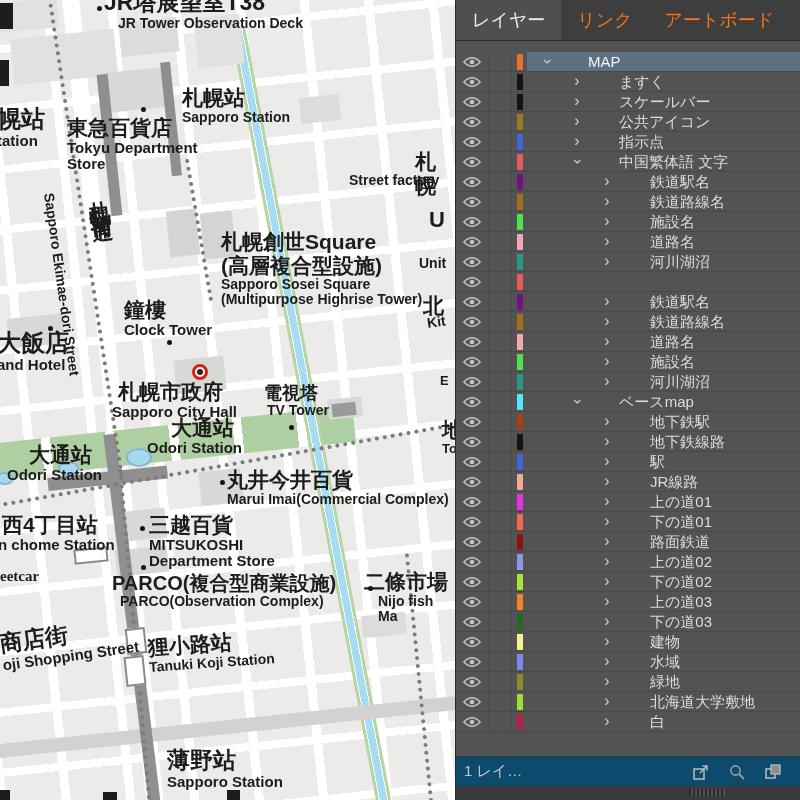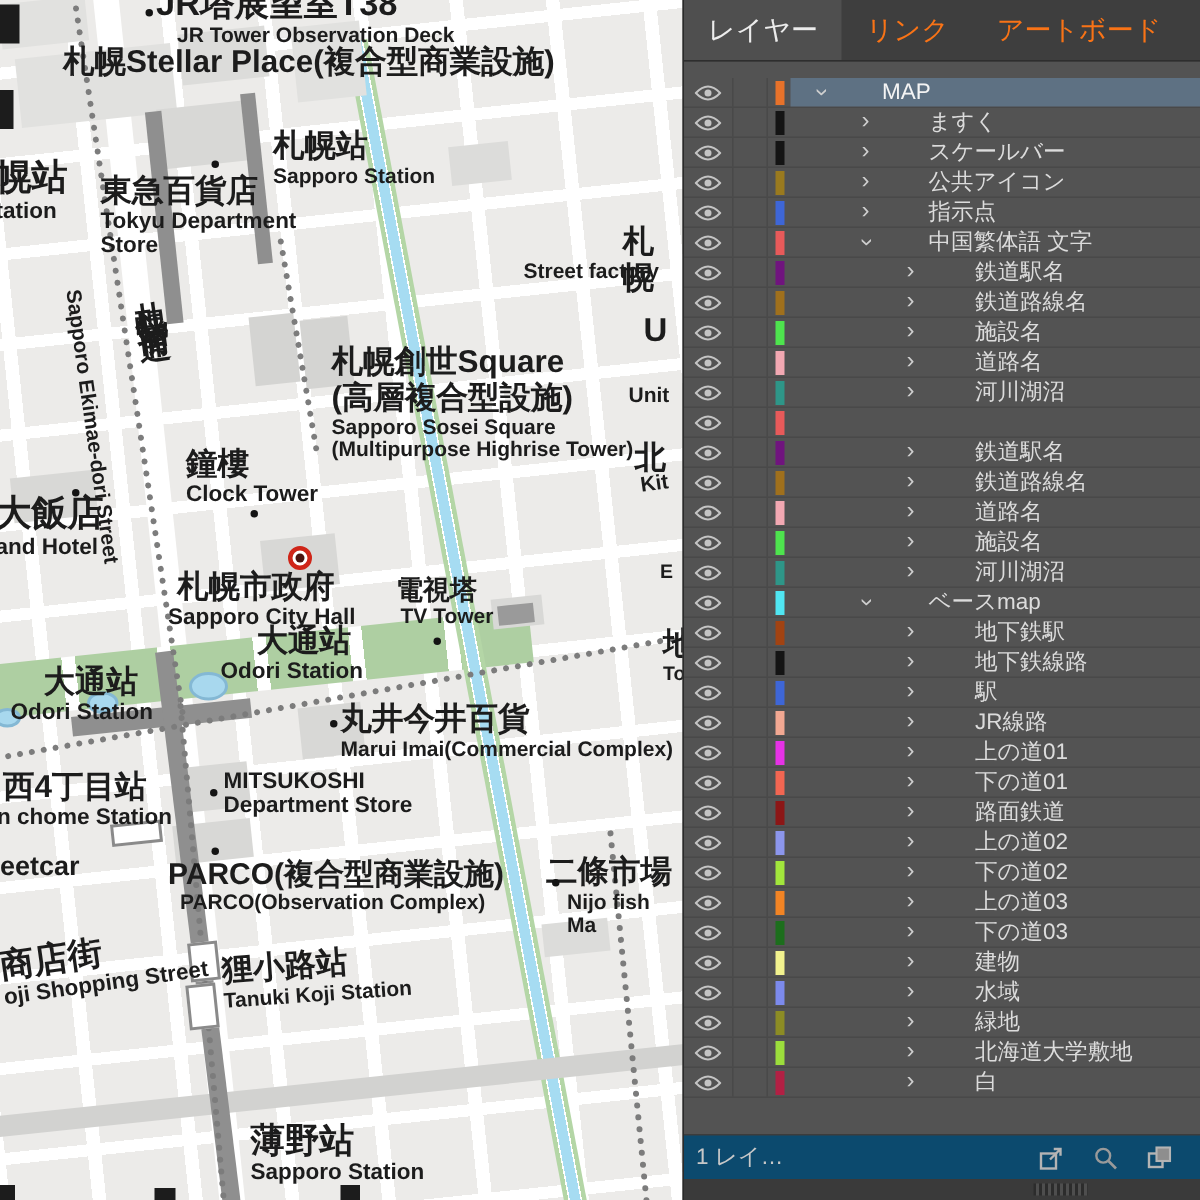--- a/index.html
+++ b/index.html
@@ -114,21 +114,21 @@
     <div class="dotline-v" style="left:197px;top:158px;height:144px;transform:rotate(-9.7deg);"></div>
     <div class="dotline-v" style="left:417px;top:553px;height:250px;transform:rotate(-5.6deg);"></div>
 
     <div class="station-box" style="left:126px;top:628px;width:16px;height:22px;"></div>
     <div class="station-box" style="left:125px;top:656px;width:16px;height:26px;"></div>
     <div class="station-box" style="left:74px;top:548px;width:30px;height:11px;"></div>
 
     <div id="cityhall-marker"></div>
     <div id="labels">
         <div class="map-label" style="left: 104px; top: -10px;"><span class="jp" style="font-size: 23px;">JR塔展望室T38</span><span class="en" style="font-size: 14px; margin-left: 14px;">JR Tower Observation Deck</span></div>
-        <div class="map-label" style="left: 42px; top: 30px;"><span class="jp" style="font-size: 21px;">札幌Stellar Place(複合型商業設施)</span></div>
+        <div class="map-label" style="left: 42px; top: 30px;"></div>
         <div class="map-label" style="left: -3px; top: 106px;"><span class="jp" style="font-size: 24px;">幌站</span><span class="en" style="font-size: 15px;">tation</span></div>
         <div class="map-label" style="left: 67px; top: 116px;"><span class="jp" style="font-size: 21px;">東急百貨店</span><span class="en" style="font-size: 15px;">Tokyu Department
 Store</span></div>
         <div class="map-label" style="left: 182px; top: 86px;"><span class="jp" style="font-size: 21px;">札幌站</span><span class="en" style="font-size: 14px;">Sapporo Station</span></div>
         <div class="map-label" style="left: 415px; top: 150px;"><span class="jp" style="font-size: 21px;">札幌</span></div>
         <div class="map-label" style="left: 349px; top: 173px;"><span class="en" style="font-size: 14px;">Street factory</span></div>
         <div class="map-label" style="left: 221px; top: 230px;"><span class="jp" style="font-size: 21px;">札幌創世Square
 (高層複合型設施)</span><span class="en" style="font-size: 14px;">Sapporo Sosei Square
 (Multipurpose Highrise Tower)</span></div>
         <div class="map-label" style="left: 429px; top: 208px;"><span class="jp" style="font-size: 22px;">U</span></div>
@@ -137,22 +137,22 @@
         <div class="map-label" style="left: 426px; top: 316px; transform: rotate(-8deg); transform-origin: 0px 0px;"><span class="en" style="font-size: 14px;">Kit</span></div>
         <div class="map-label vert" style="left: 84px; top: 186px; transform: rotate(-8deg); transform-origin: 0px 0px;"><span class="jp" style="font-size: 21px;">札幌站前通</span></div>
         <div class="map-label" style="left: 56px; top: 192px; transform: rotate(82deg); transform-origin: 0px 0px;"><span class="en" style="font-size: 14px;">Sapporo Ekimae-dori Street</span></div>
         <div class="map-label" style="left: 124px; top: 298px;"><span class="jp" style="font-size: 21px;">鐘樓</span><span class="en" style="font-size: 15px;">Clock Tower</span></div>
         <div class="map-label" style="left: -3px; top: 330px;"><span class="jp" style="font-size: 24px;">大飯店</span><span class="en" style="font-size: 15px;">and Hotel</span></div>
         <div class="map-label" style="left: 118px; top: 380px;"><span class="jp" style="font-size: 21px;">札幌市政府</span><span class="en" style="font-size: 15px; margin-left: -6px;">Sapporo City Hall</span></div>
         <div class="map-label" style="left: 264px; top: 383px;"><span class="jp" style="font-size: 18px;">電視塔</span><span class="en" style="font-size: 14px; margin-left: 3px;">TV Tower</span></div>
         <div class="map-label" style="left: 171px; top: 416px;"><span class="jp" style="font-size: 21px;">大通站</span><span class="en" style="font-size: 15px; margin-left: -24px;">Odori Station</span></div>
         <div class="map-label" style="left: 29px; top: 443px;"><span class="jp" style="font-size: 21px;">大通站</span><span class="en" style="font-size: 15px; margin-left: -22px;">Odori Station</span></div>
         <div class="map-label" style="left: 2px; top: 513px;"><span class="jp" style="font-size: 21px;">西4丁目站</span><span class="en" style="font-size: 15px; margin-left: -4px;">n chome Station</span></div>
-        <div class="map-label" style="left: 0px; top: 568px;"><span class="en" style="font-size: 18px;">eetcar</span></div>
-        <div class="map-label" style="left: 149px; top: 513px;"><span class="en" style="font-size: 15px;">MITSUKOSHI
+        <div class="map-label" style="left: 0px; top: 568px;"><span class="en" style="font-size: 15px; font-family: Liberation Serif, serif;">eetcar</span></div>
+        <div class="map-label" style="left: 149px; top: 513px;"><span class="jp" style="font-size: 21px;">三越百貨</span><span class="en" style="font-size: 15px;">MITSUKOSHI
 Department Store</span></div>
         <div class="map-label" style="left: 227px; top: 468px;"><span class="jp" style="font-size: 21px;">丸井今井百貨</span><span class="en" style="font-size: 14px;">Marui Imai(Commercial Complex)</span></div>
         <div class="map-label" style="left: 112px; top: 572px;"><span class="jp" style="font-size: 20px;">PARCO(複合型商業設施)</span><span class="en" style="font-size: 14px; margin-left: 8px;">PARCO(Observation Complex)</span></div>
         <div class="map-label" style="left: 364px; top: 570px;"><span class="jp" style="font-size: 21px;">二條市場</span><span class="en" style="font-size: 14px; margin-left: 14px;">Nijo fish Ma</span></div>
         <div class="map-label" style="left: -2px; top: 632px; transform: rotate(-8deg); transform-origin: 0px 0px;"><span class="jp" style="font-size: 23px;">商店街</span><span class="en" style="font-size: 15px;">oji Shopping Street</span></div>
         <div class="map-label" style="left: 147px; top: 636px; transform: rotate(-4deg); transform-origin: 0px 0px;"><span class="jp" style="font-size: 21px;">狸小路站</span><span class="en" style="font-size: 14px;">Tanuki Koji Station</span></div>
         <div class="map-label" style="left: 167px; top: 748px;"><span class="jp" style="font-size: 23px;">薄野站</span><span class="en" style="font-size: 15px;">Sapporo Station</span></div>
         <div class="map-label" style="left: 442px; top: 418px;"><span class="jp" style="font-size: 21px;">地</span><span class="en" style="font-size: 13px;">To</span></div>
         <div class="map-label" style="left: 440px; top: 374px;"><span class="en" style="font-size: 13px;">E</span></div>
       </div>

